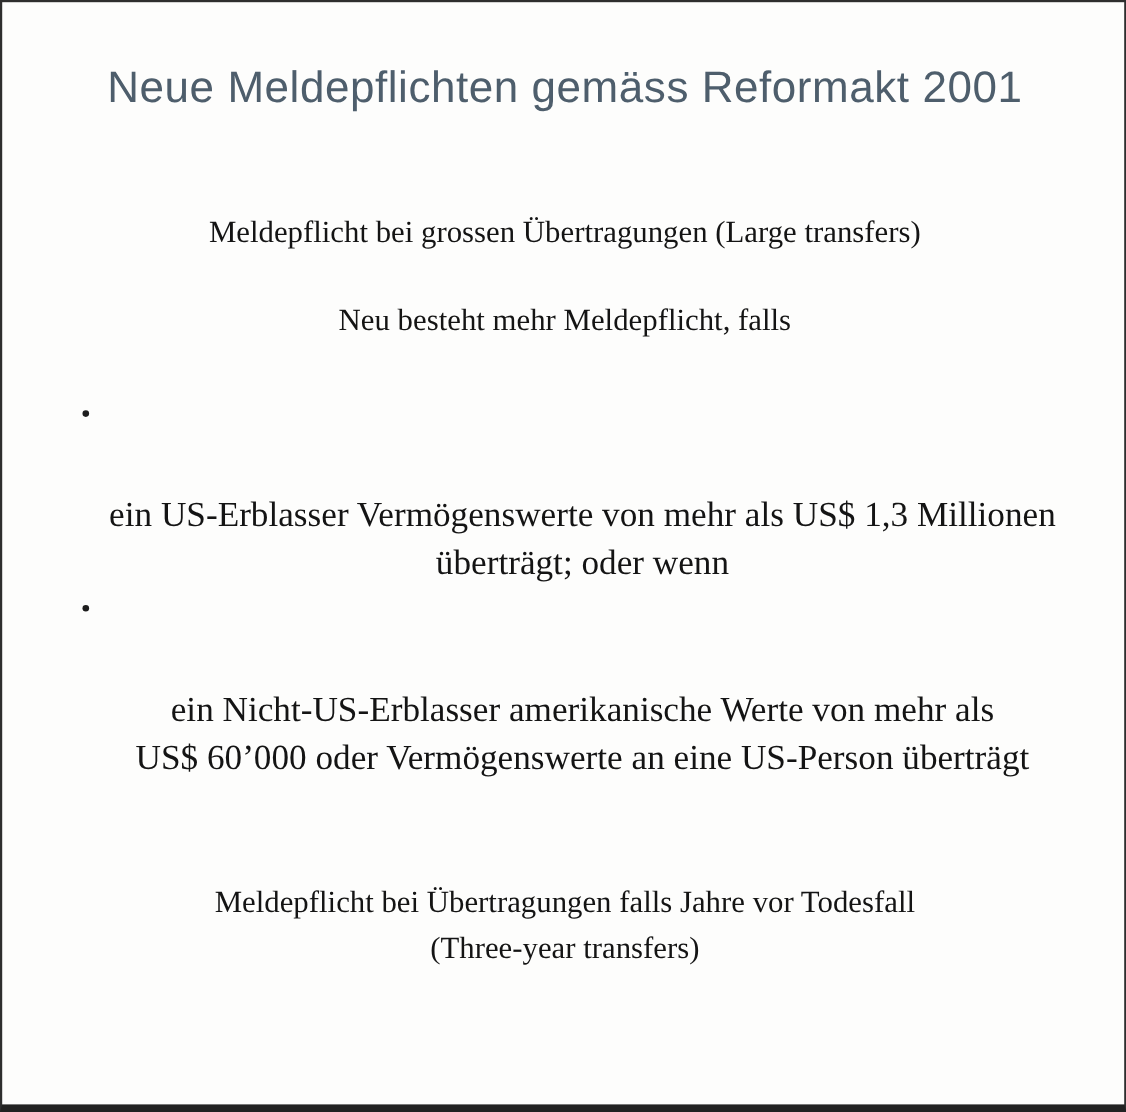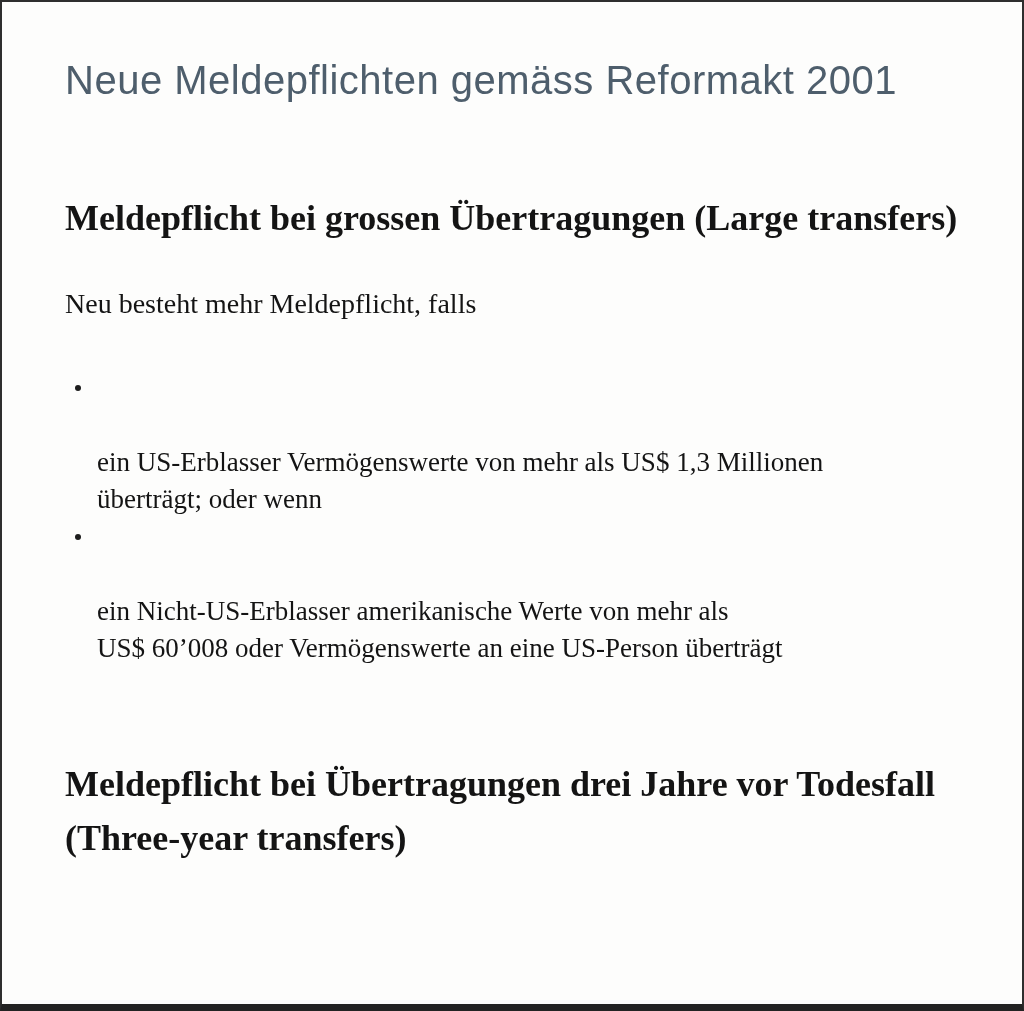--- a/index.html
+++ b/index.html
@@ -14,53 +14,54 @@
     box-sizing: border-box;
     background: #fdfdfc;
     border: 2px solid #2e2e2e;
     border-bottom: 7px solid #222222;
     overflow: hidden;
     font-family: "Liberation Serif", serif;
     color: #141414;
   }
   .content {
     padding: 56px 60px 0 63px;
+    text-align: center;
   }
   .doc-title {
     font-family: "Liberation Sans", sans-serif;
     font-size: 40px;
     font-weight: 400;
     letter-spacing: 0.5px;
     color: #4e5e6c;
     margin: 0;
     line-height: 1.1;
   }
   .section-heading {
-    font-size: 36px;
-    font-weight: bold;
+    font-size: 28px;
+    font-weight: normal;
     line-height: 1.5;
     margin: 0;
     white-space: pre-line;
   }
   .sec1-heading { margin-top: 89px; }
   .sec2-heading { margin-top: 90px; }
   .intro {
     font-size: 28px;
     line-height: 1.5;
     margin: 38px 0 0 0;
     white-space: pre-line;
   }
   .bullet-list {
     list-style: none;
     margin: 44px 0 0 0;
     padding: 0;
   }
   .bullet-item {
     position: relative;
-    font-size: 27px;
+    font-size: 32px;
     line-height: 1.38;
     padding-left: 32px;
     white-space: pre-line;
   }
   .bullet-dot {
     position: absolute;
     left: 10px;
     top: 16px;
     width: 6px;
     height: 6px;
@@ -83,26 +84,26 @@
 
       <ul class="bullet-list">
         <li class="bullet-item">
           <span class="bullet-dot"></span>
           <span>ein US-Erblasser Vermögenswerte von mehr als US$ 1,3 Millionen
 überträgt; oder wenn</span>
         </li>
         <li class="bullet-item">
           <span class="bullet-dot"></span>
           <span>ein Nicht-US-Erblasser amerikanische Werte von mehr als
-US$ 60’008 oder Vermögenswerte an eine US-Person überträgt</span>
+US$ 60’000 oder Vermögenswerte an eine US-Person überträgt</span>
         </li>
       </ul>
     </div>
 
     <div>
-      <h2 class="section-heading sec2-heading">Meldepflicht bei Übertragungen drei Jahre vor Todesfall
+      <h2 class="section-heading sec2-heading">Meldepflicht bei Übertragungen falls Jahre vor Todesfall
 (Three-year transfers)</h2>
 
 
     </div>
 
   </div>
 </div>
 
 </body></html>

